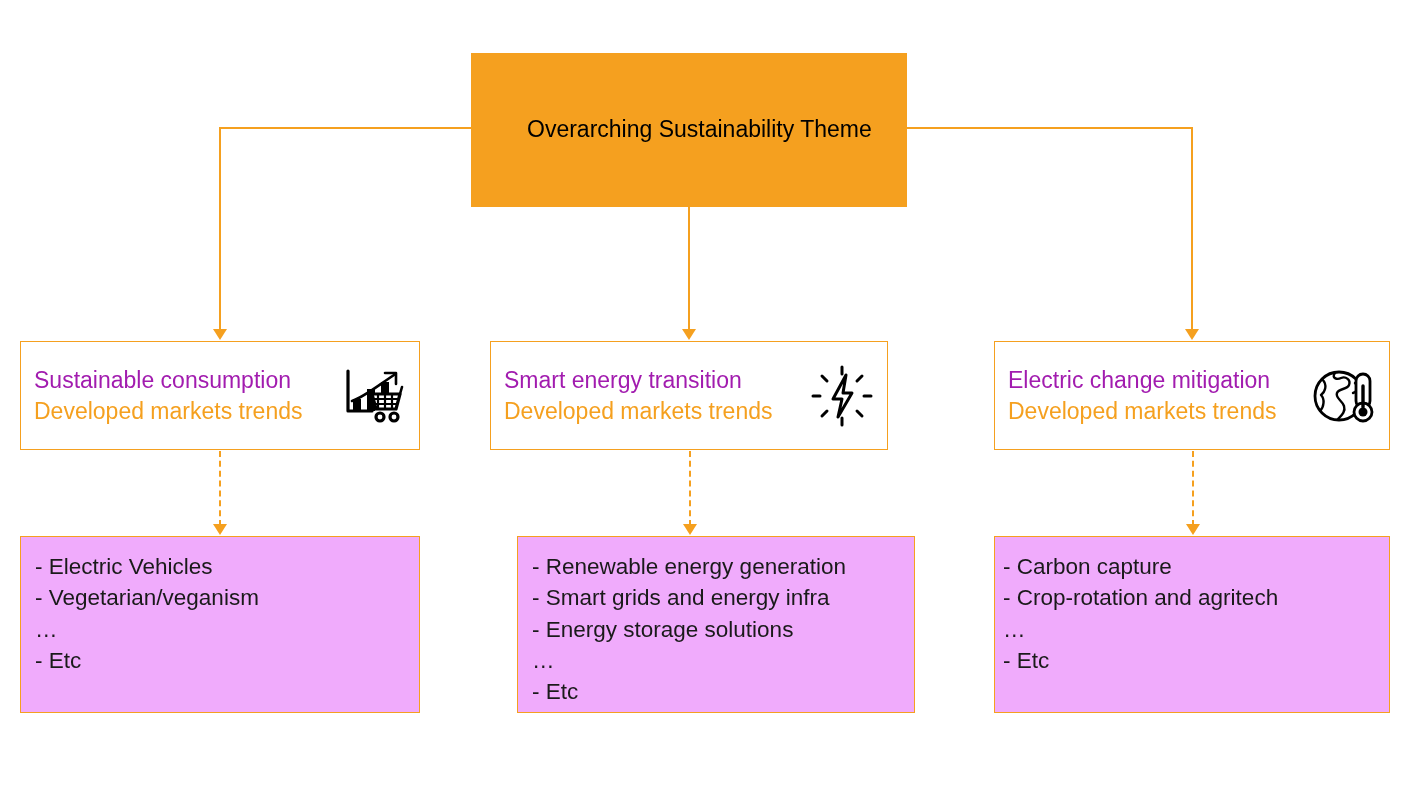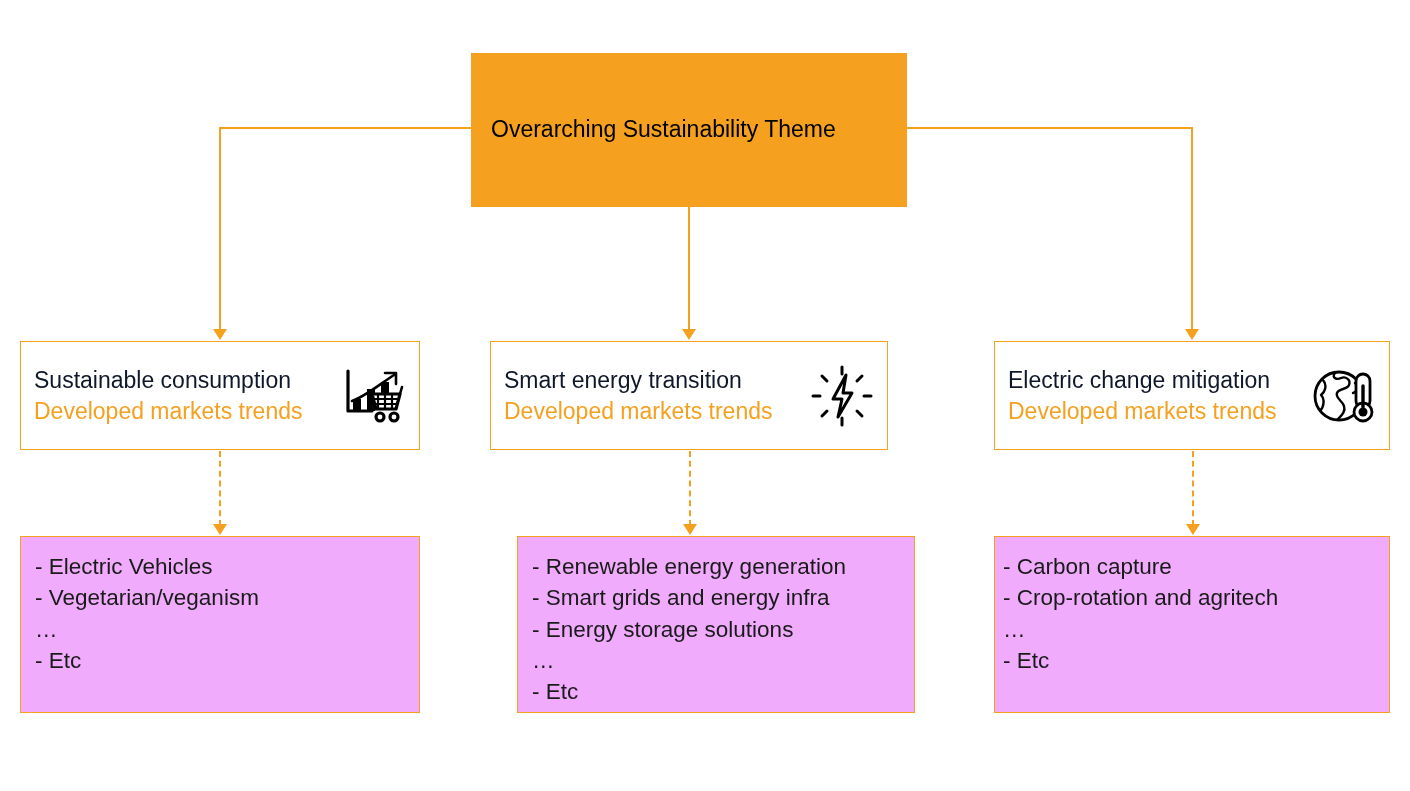--- a/index.html
+++ b/index.html
@@ -23,20 +23,21 @@
   .root-node {
     position: absolute;
     left: 471px;
     top: 53px;
     width: 436px;
     height: 154px;
     background: #F5A01F;
     display: flex;
     align-items: center;
     box-sizing: border-box;
+    padding-left: 36px;
   }
   .root-node .root-label {
     font-size: 23px;
     color: #000000;
     padding-left: 20px;
     line-height: 1.2;
     white-space: nowrap;
   }
 
   
@@ -72,21 +73,21 @@
     align-items: center;
     overflow: hidden;
   }
   .cat-text {
     padding-left: 13px;
     flex: 1 1 auto;
     min-width: 0;
   }
   .cat-title {
     font-size: 23px;
-    color: #0f172a;
+    color: #a21caf;
     line-height: 1.32;
     white-space: nowrap;
   }
   .cat-sub {
     font-size: 23px;
     color: #F5A01F;
     line-height: 1.32;
     white-space: nowrap;
   }
   .cat-icon {

